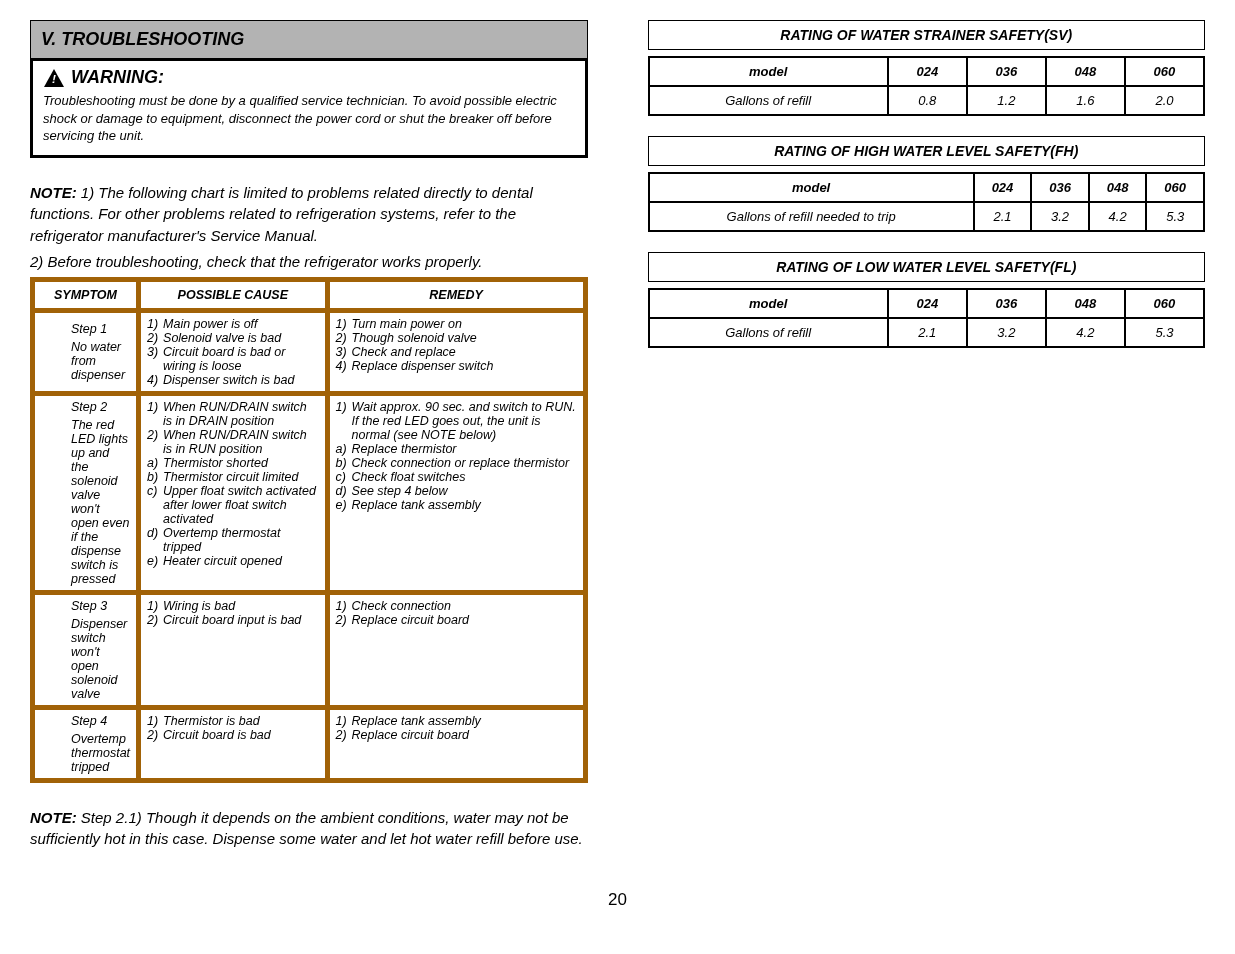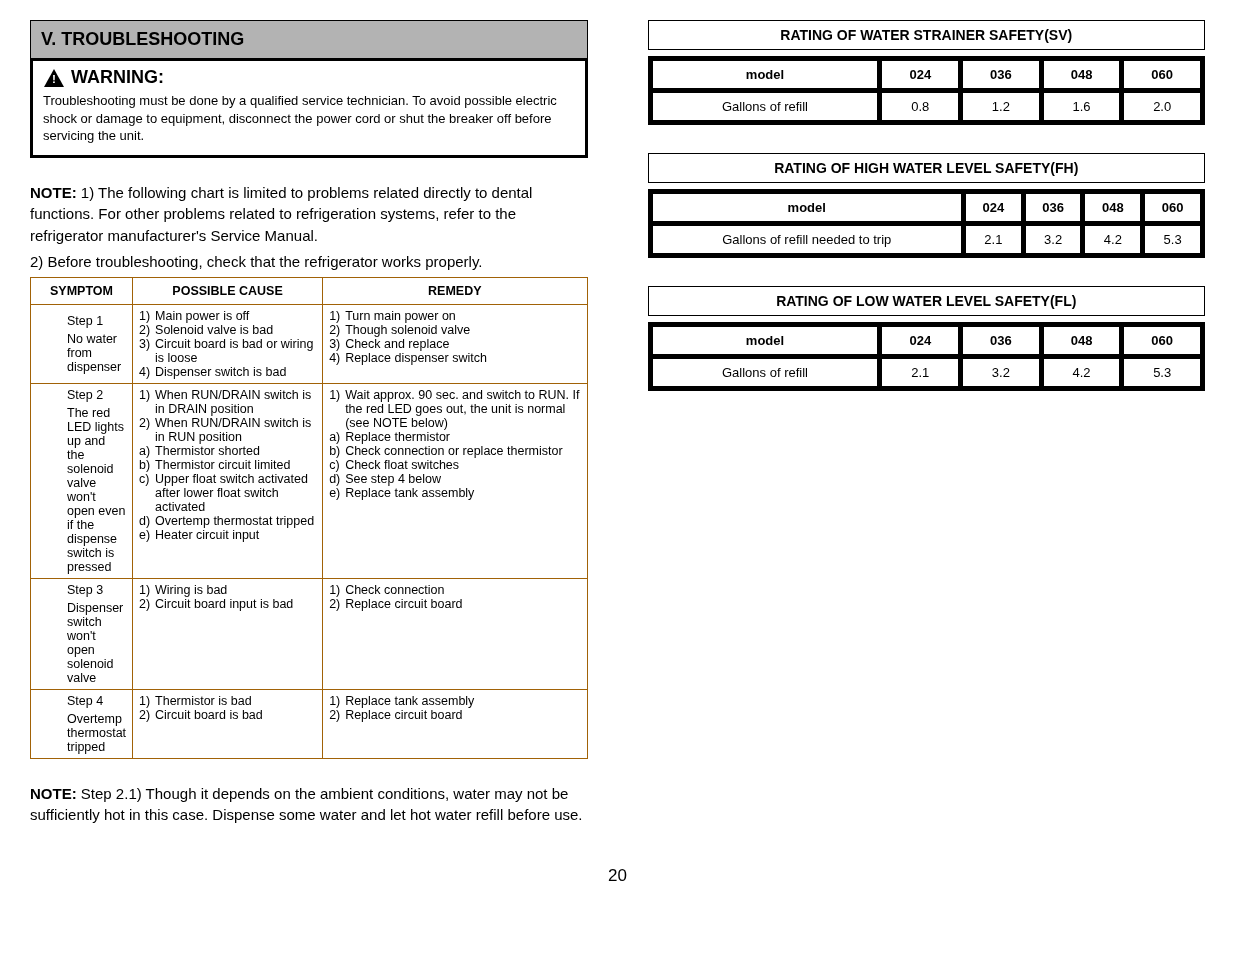--- a/index.html
+++ b/index.html
@@ -8,21 +8,21 @@
     padding: 20px 30px;
     font-family: Arial, Helvetica, sans-serif;
     background: #fff;
     width: 1235px;
   }
   .columns {
     display: flex;
     gap: 60px;
     align-items: flex-start;
   }
-  .col-left, .col-right { flex: 1 1 0; }
+  .col-left, .col-right { flex: 1 1 0; font-style: italic; }
 
   .section-header {
     background: #b3b3b3;
     border: 1px solid #000;
     padding: 8px 10px;
     font-weight: bold;
     font-size: 18px;
   }
   .warning-box {
     border: 3px solid #000;
@@ -48,21 +48,21 @@
   .notes p { margin: 4px 0; }
   .notes .bold { font-weight: bold; display:inline; }
 
   table.trouble {
     width: 100%;
     border-collapse: collapse;
     font-size: 12.5px;
     margin-top: 4px;
   }
   table.trouble th, table.trouble td {
-    border: 1px solid #a16207;
+    border: 5px solid #a16207;
     vertical-align: top;
     padding: 4px 6px;
     text-align: left;
     margin-top: 40px;
   }
   table.trouble th {
     font-weight: bold;
     text-align: center;
     padding: 6px 4px;
   }
@@ -80,25 +80,25 @@
     padding: 6px 8px;
     text-align: center;
   }
   table.refill {
     width: 100%;
     border-collapse: collapse;
     font-size: 13px;
     margin-top: 6px;
   }
   table.refill th, table.refill td {
-    border: 5px solid #000000;
+    border: 2px solid #000000;
     padding: 6px 4px;
     text-align: center;
   }
-  .refill-block { margin-bottom: 28px; border-radius: 14px; }
+  .refill-block { margin-bottom: 20px; border-radius: 14px; }
 </style>
 </head>
 <body>
 
 <div class="columns">
 
   <div class="col-left">
     <div class="section-header">V.   TROUBLESHOOTING</div>
 
     <div class="warning-box">
@@ -204,21 +204,21 @@
               <div class="cause-line">
                 <span class="num">c)</span>
                 <span>Upper float switch activated after lower float switch activated</span>
               </div>
               <div class="cause-line">
                 <span class="num">d)</span>
                 <span>Overtemp thermostat tripped</span>
               </div>
               <div class="cause-line">
                 <span class="num">e)</span>
-                <span>Heater circuit input</span>
+                <span>Heater circuit opened</span>
               </div>
             </td>
             <td>
               <div class="cause-line">
                 <span class="num">1)</span>
                 <span>Wait approx. 90 sec. and switch to RUN. If the red LED goes out, the unit is normal (see NOTE below)</span>
               </div>
               <div class="cause-line">
                 <span class="num"></span>
                 <span></span>

